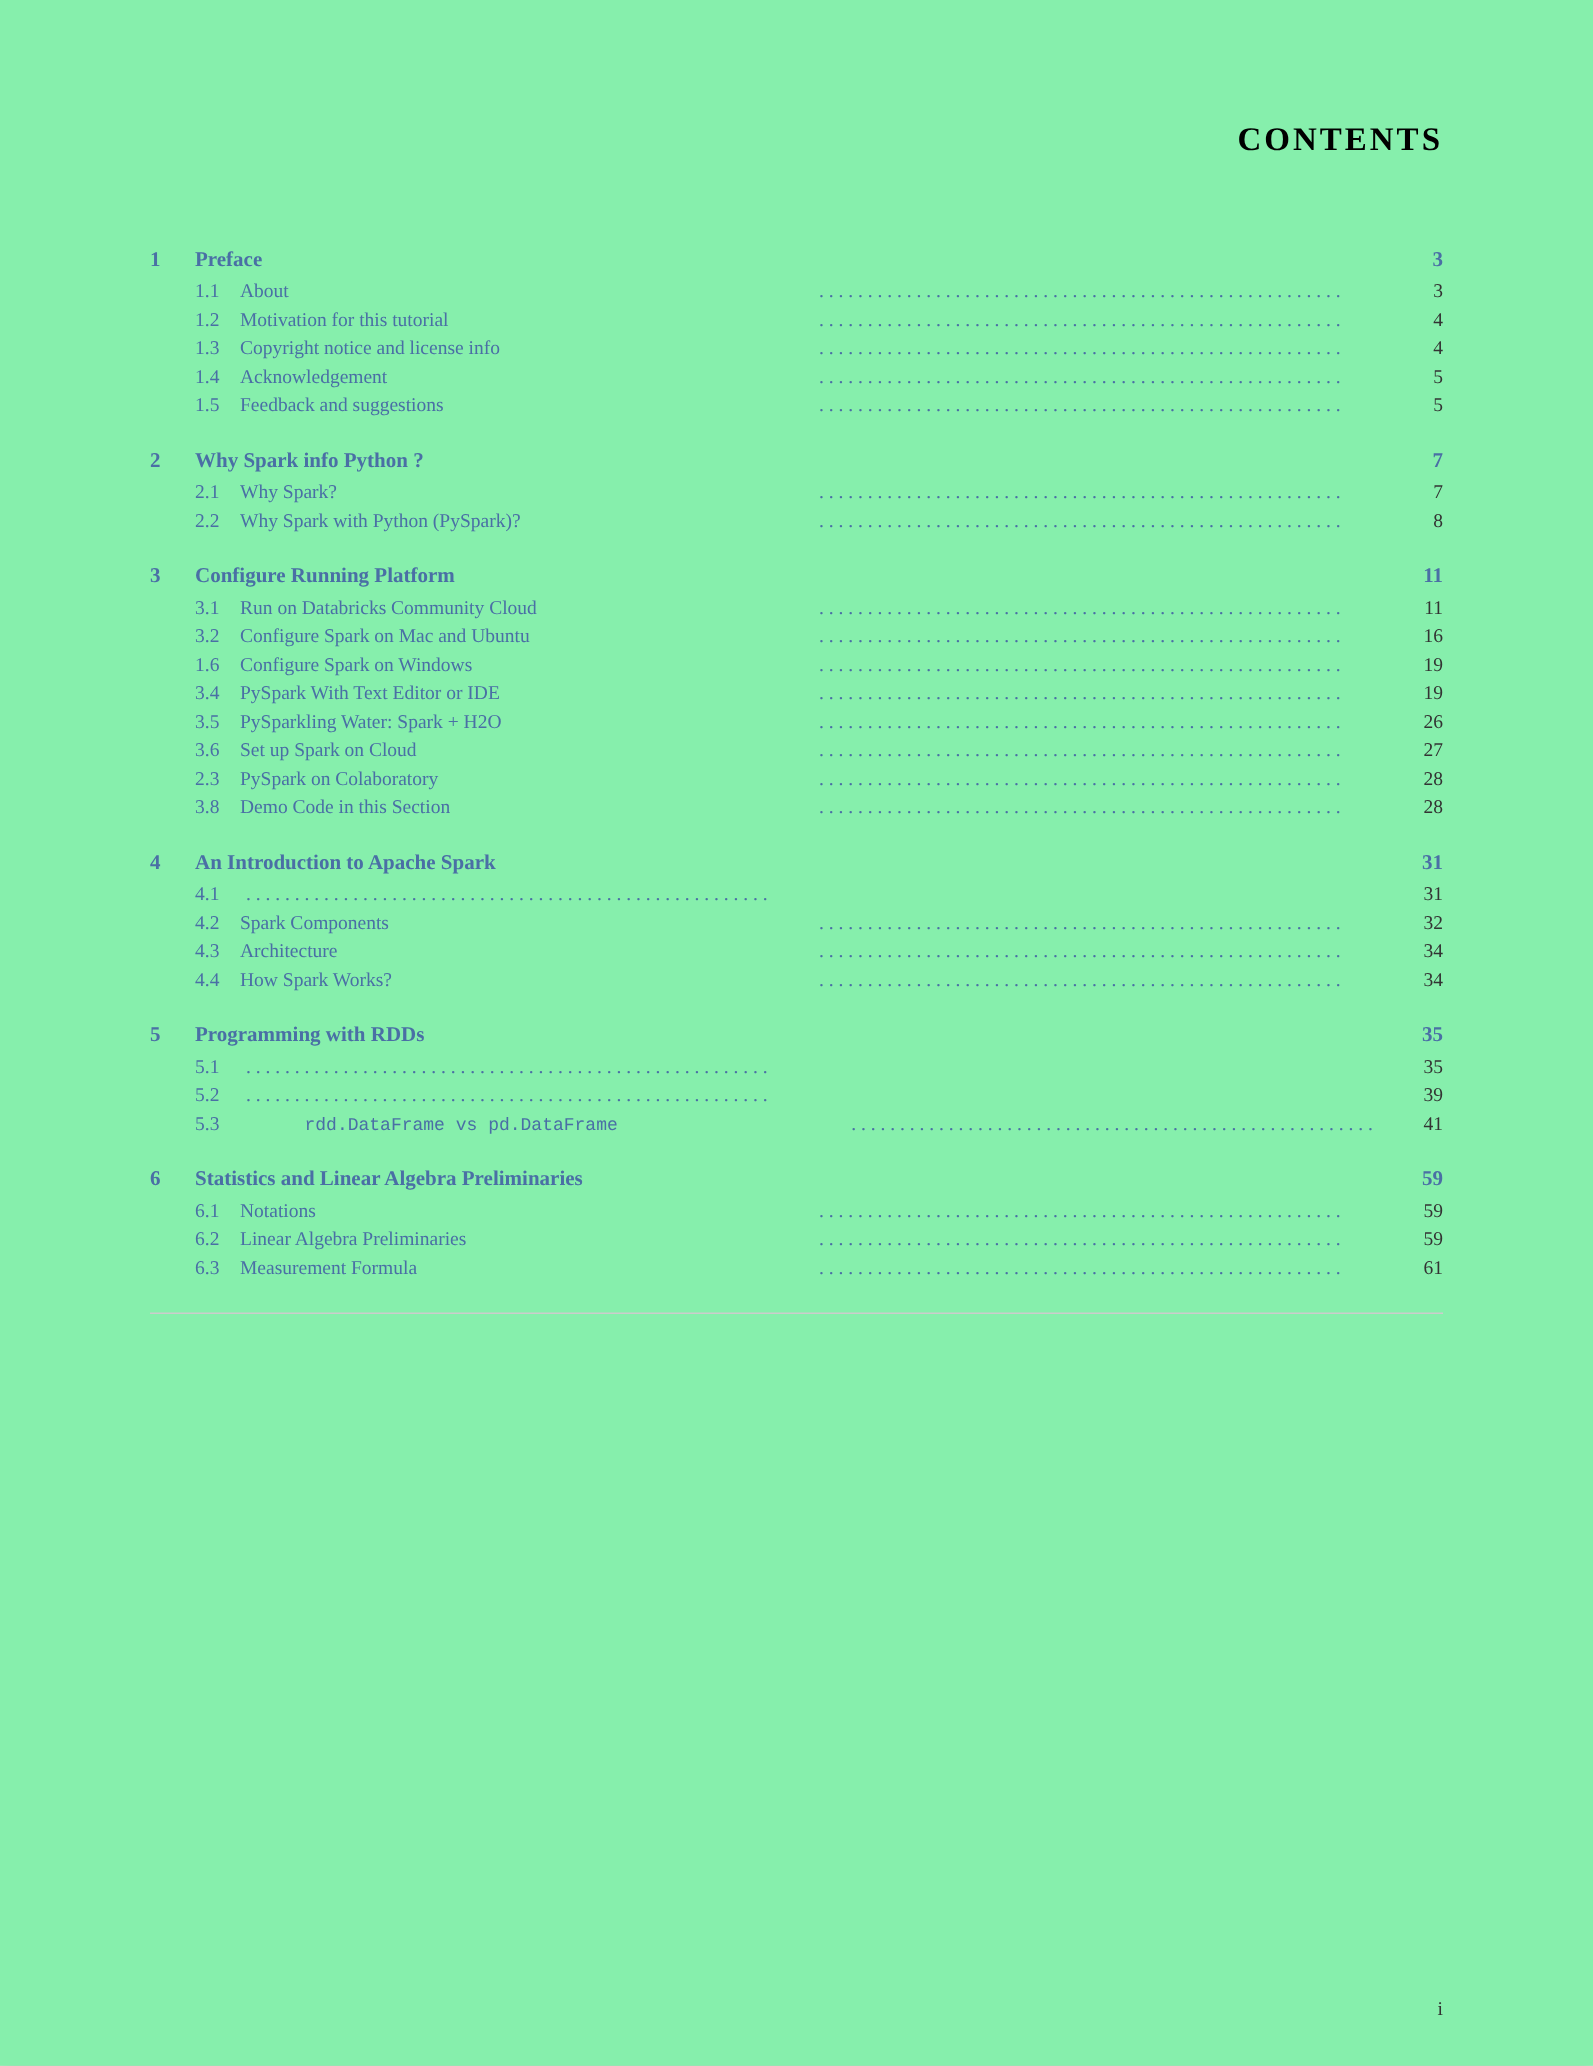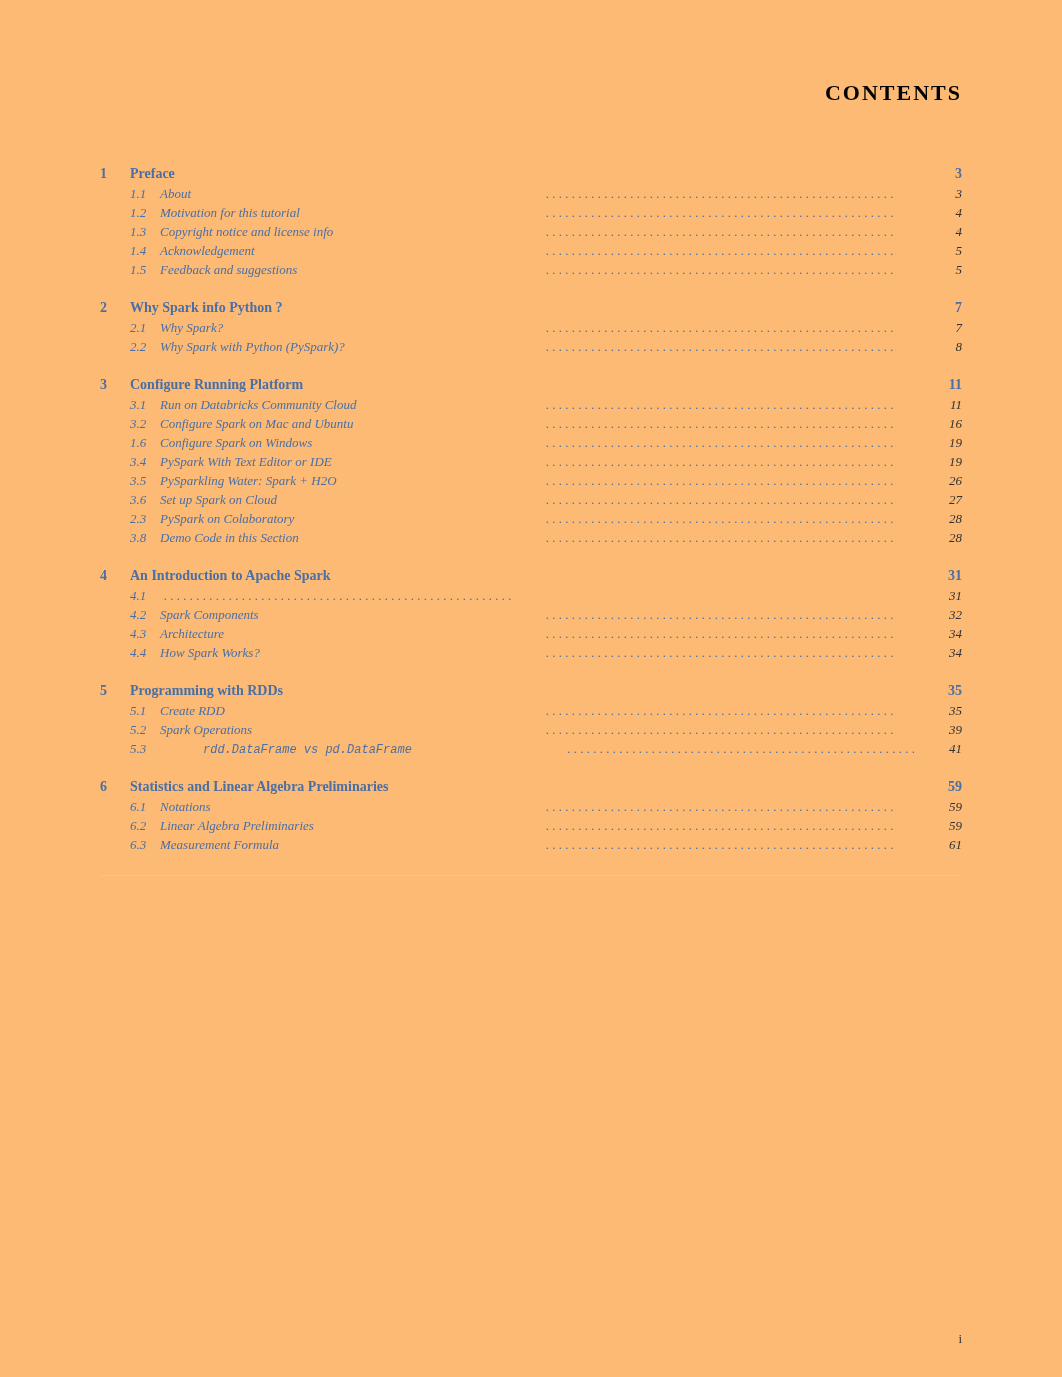--- a/index.html
+++ b/index.html
@@ -9,21 +9,21 @@
       display: flex;
       justify-content: center;
       align-items: flex-start;
       min-height: 100vh;
       font-family: 'Times New Roman', Times, serif;
     }
 
     .page {
       width: 1062px;
       min-height: 1377px;
-      background: #fdba74;
+      background: #86efac;
       position: relative;
       padding: 80px 100px 60px 100px;
       box-shadow: 0 2px 10px rgba(0,0,0,0.15);
     }
 
     .contents-title {
       text-align: right;
       font-size: 22px;
       font-weight: bold;
       letter-spacing: 2px;
@@ -63,21 +63,20 @@
       font-weight: bold;
       min-width: 30px;
       text-align: right;
     }
 
     .toc-entry {
       display: flex;
       align-items: baseline;
       margin-bottom: 3px;
       padding-left: 0;
-      font-style: italic;
     }
 
     .toc-entry-num {
       color: #4a6fa5;
       font-size: 13px;
       min-width: 60px;
       padding-left: 30px;
       flex-shrink: 0;
     }
 
@@ -279,27 +278,25 @@
     </div>
 
     <div class="toc-section">
       <div class="toc-chapter">
         <span class="toc-chapter-num">5</span>
         <span class="toc-chapter-title">Programming with RDDs</span>
         <span class="toc-chapter-page">35</span>
       </div>
       <div class="toc-entry">
         <span class="toc-entry-num">5.1</span>
-        <span class="toc-entry-title">Create RDD</span>
         <span class="toc-dots">. . . . . . . . . . . . . . . . . . . . . . . . . . . . . . . . . . . . . . . . . . . . . . . . . . . . . .</span>
         <span class="toc-entry-page">35</span>
       </div>
       <div class="toc-entry">
         <span class="toc-entry-num">5.2</span>
-        <span class="toc-entry-title">Spark Operations</span>
         <span class="toc-dots">. . . . . . . . . . . . . . . . . . . . . . . . . . . . . . . . . . . . . . . . . . . . . . . . . . . . . .</span>
         <span class="toc-entry-page">39</span>
       </div>
       <div class="toc-entry">
         <span class="toc-entry-num">5.3</span>
         <span class="toc-entry-title monospace">rdd.DataFrame vs pd.DataFrame</span>
         <span class="toc-dots">. . . . . . . . . . . . . . . . . . . . . . . . . . . . . . . . . . . . . . . . . . . . . . . . . . . . . .</span>
         <span class="toc-entry-page">41</span>
       </div>
     </div>

